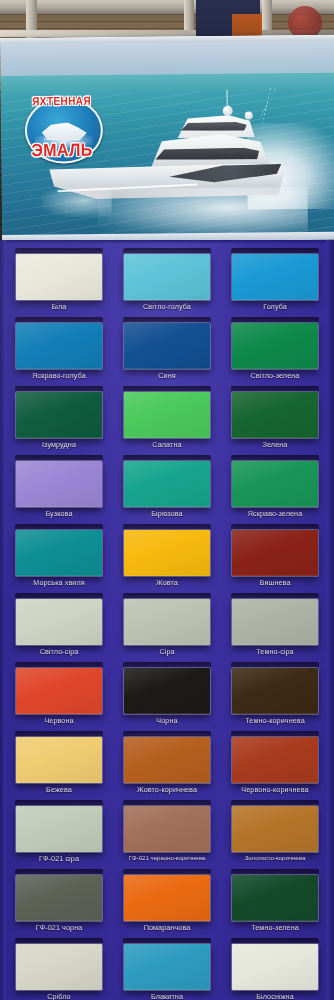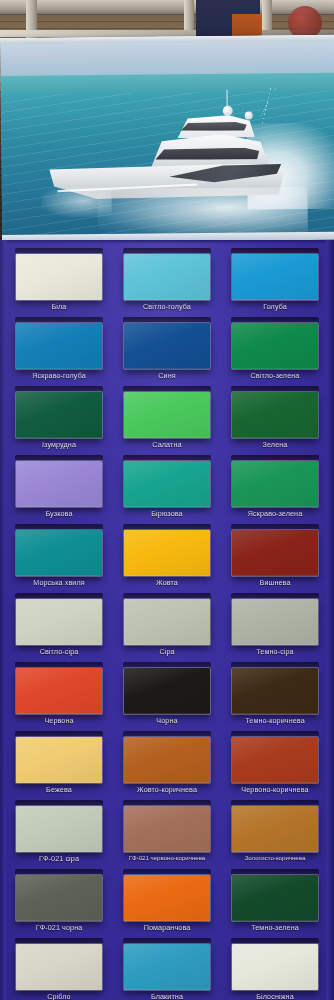--- a/index.html
+++ b/index.html
@@ -357,20 +357,29 @@
       <div class="hull"></div>
       <div class="dark-swoosh"></div>
       <div class="hull-stripe"></div>
       <div class="wake2"></div>
       <div class="bow-spray"></div>
     </div>
 
     <div class="banner-topedge"></div>
     <div class="banner-bottomstrip"></div>
 
+    <div class="logo">
+      <div class="logo-oval">
+        <div class="logo-boatwake"></div>
+        <div class="logo-boat"></div>
+      </div>
+      <div class="logo-tiny">ЯХТЕННАЯ ЭМАЛЬ</div>
+      <div class="logo-topword">ЯХТЕННАЯ</div>
+      <div class="logo-botword">ЭМАЛЬ</div>
+    </div>
   </div>
 
   <div class="panel">
     <div class="panel-edge-top"></div>
     <div class="panel-edge-left"></div>
     <div class="panel-edge-right"></div>
     <div class="grid" id="swatch-grid">
         <div class="cell" style="left: 9px; top: 14px;">
           <div style="position: relative;">
             <div class="chip-shadowtop"></div>

